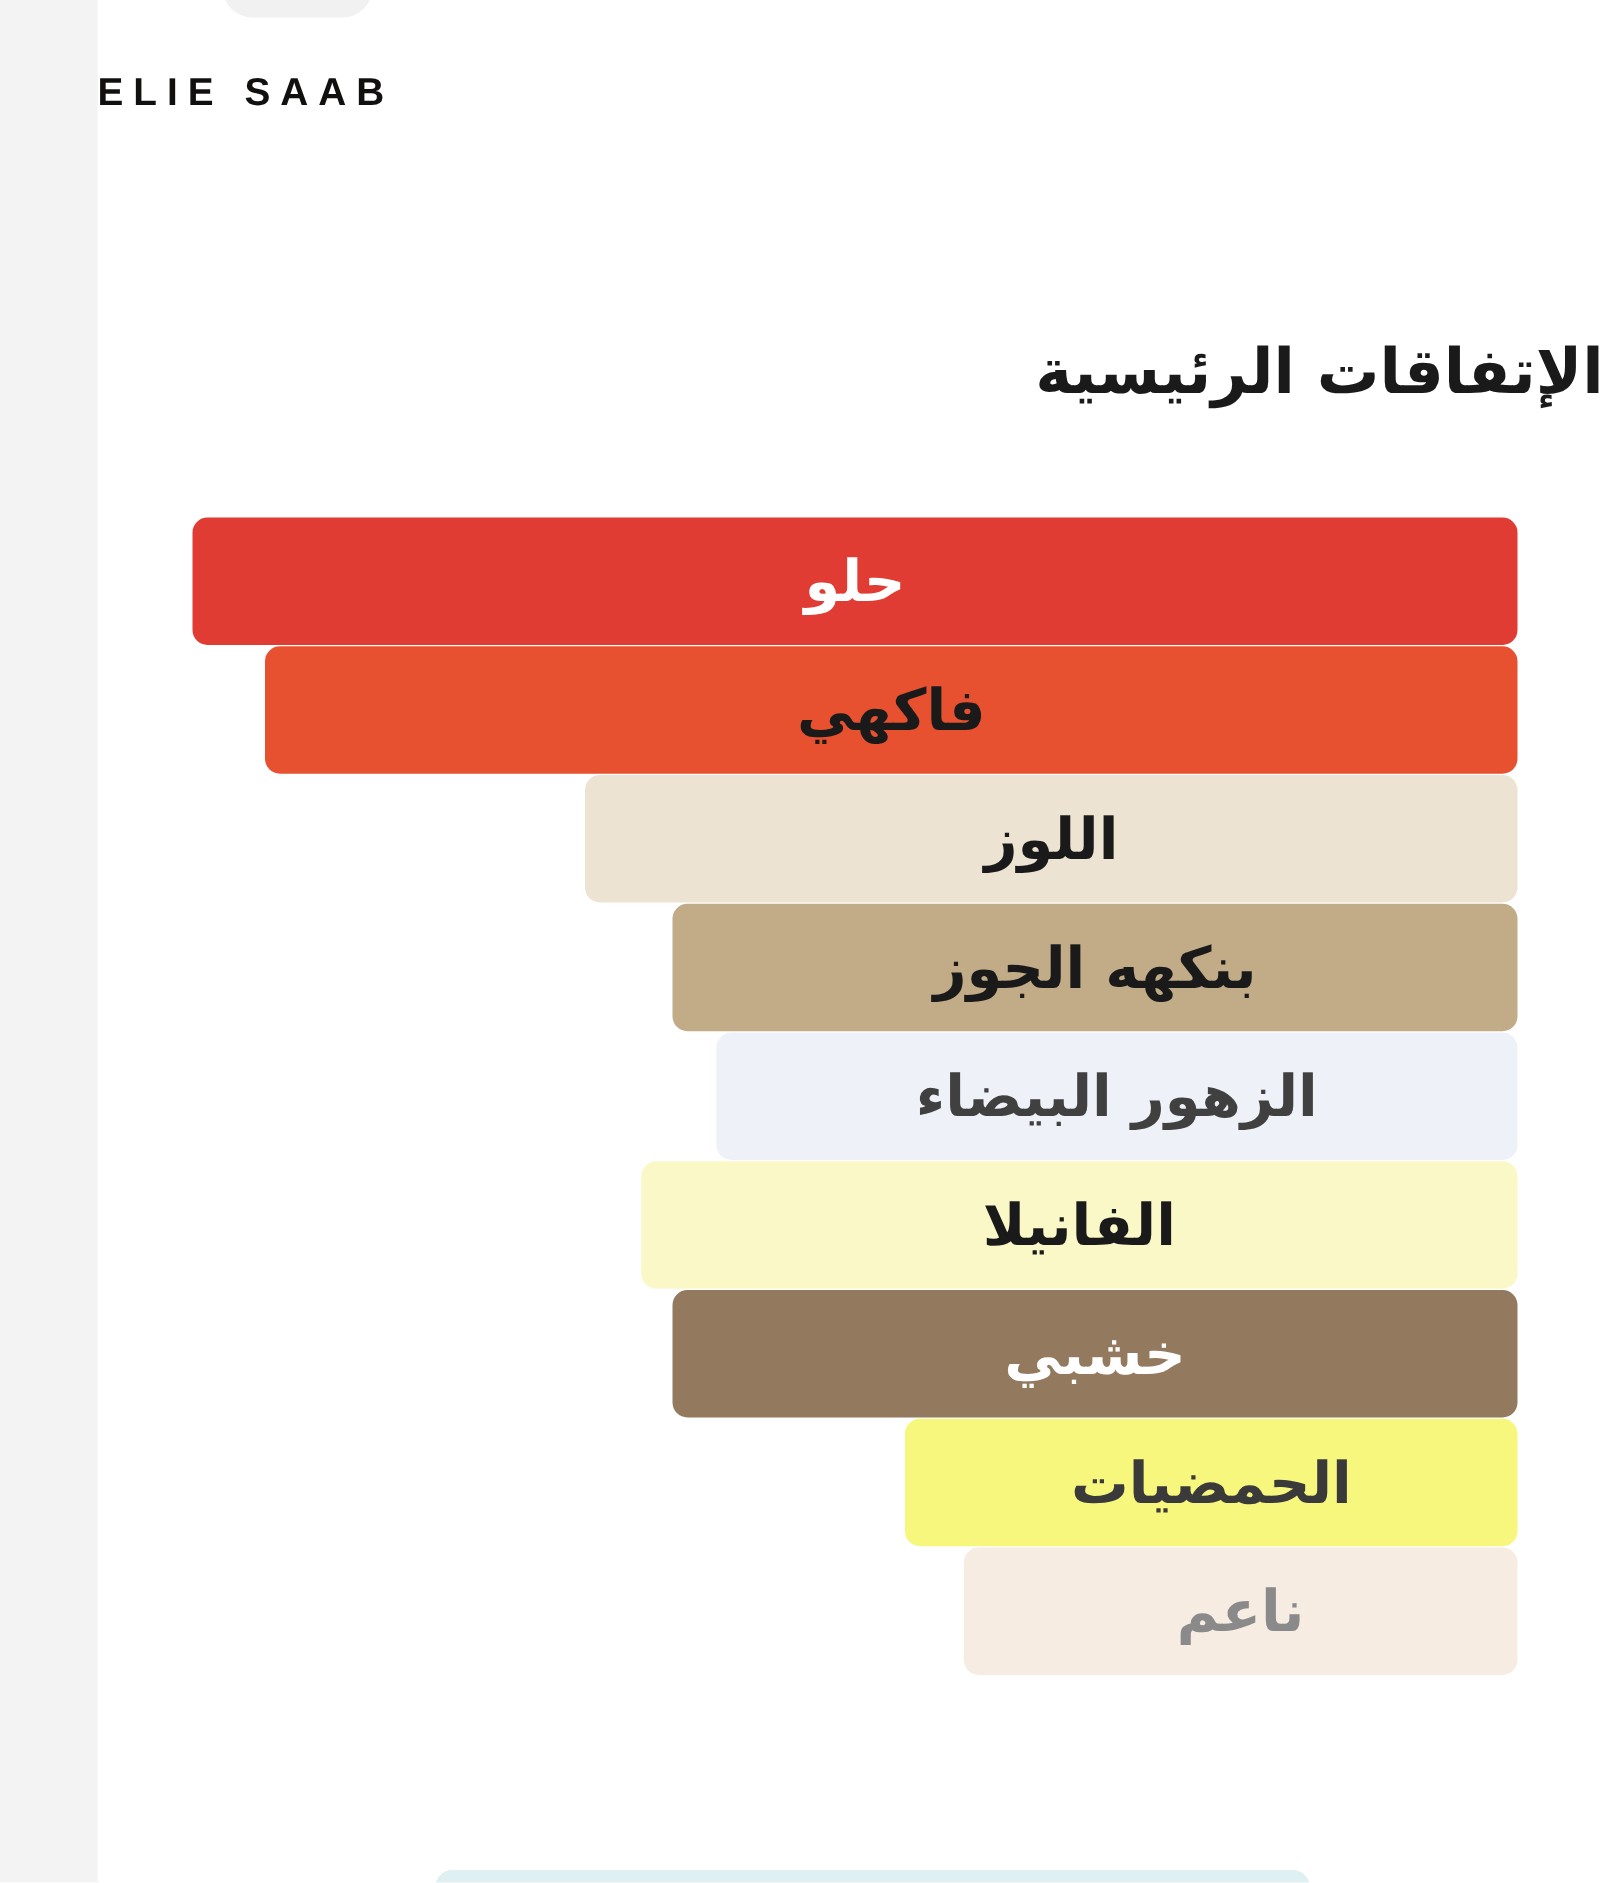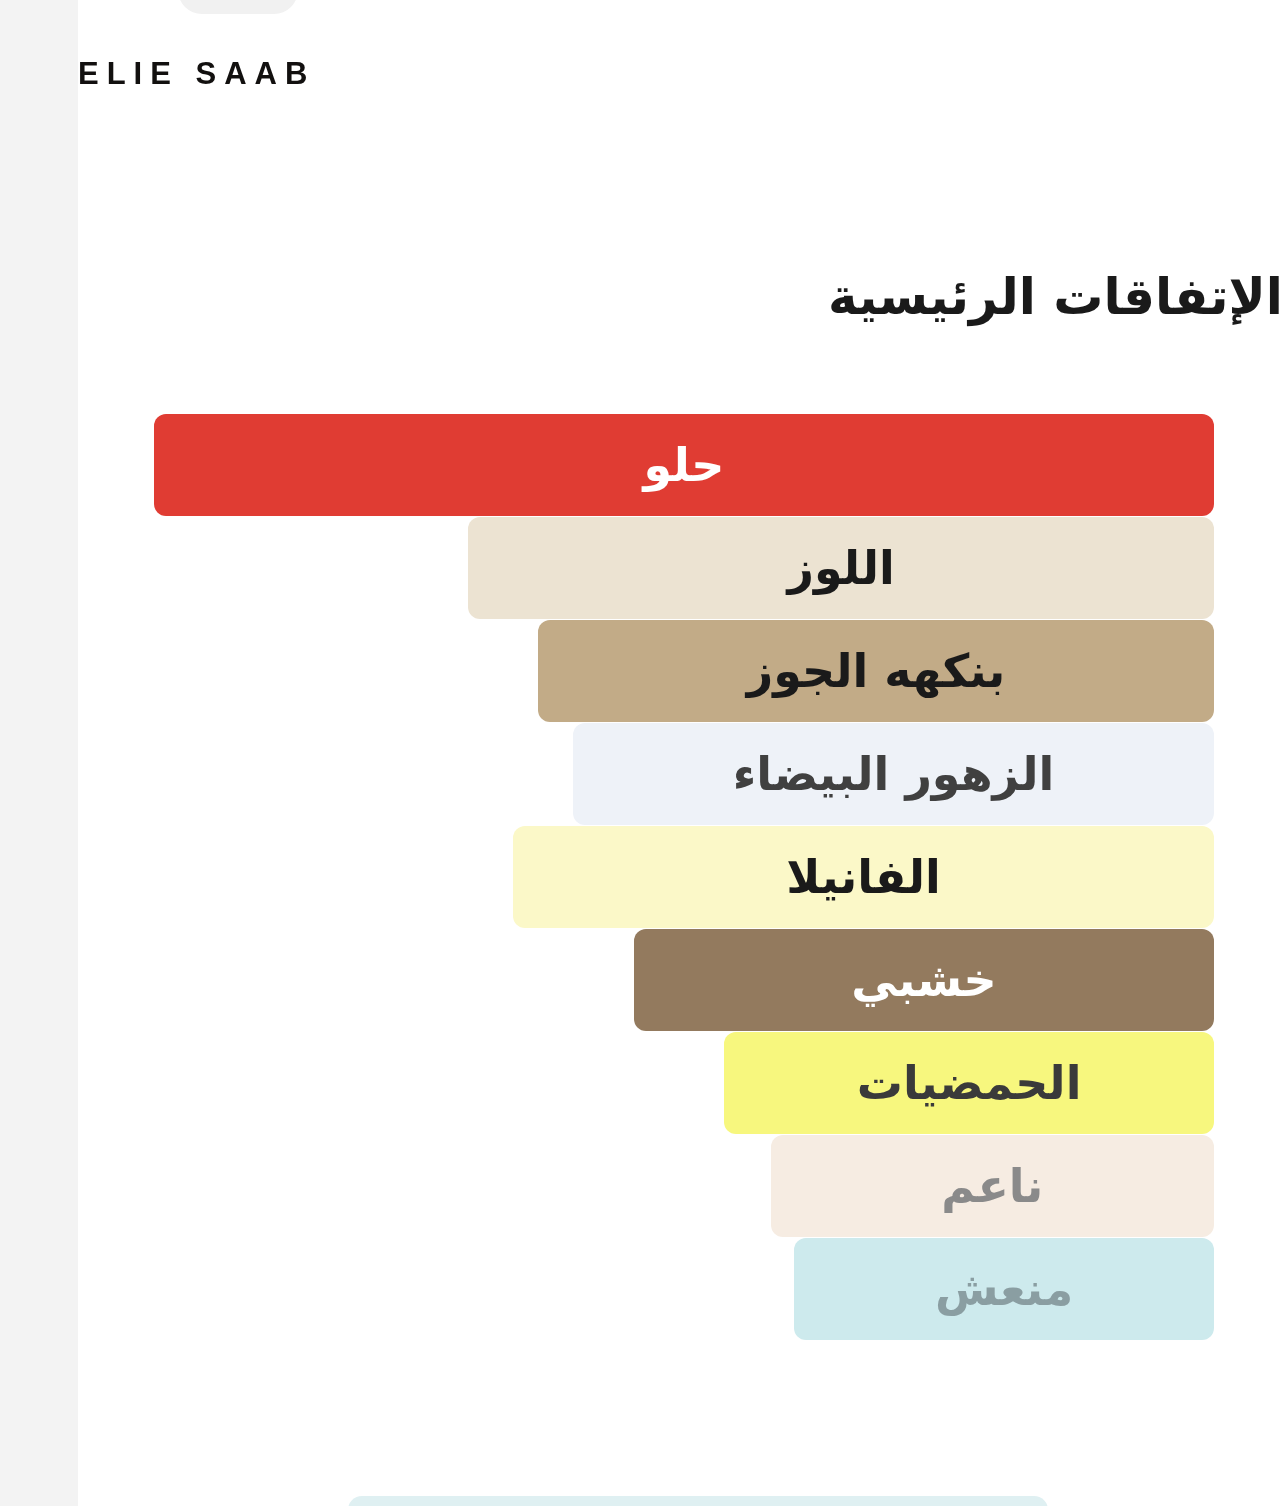--- a/index.html
+++ b/index.html
@@ -127,56 +127,56 @@
 
   <div id="chart-title">الإتفاقات الرئيسية</div>
 
   <div id="accords-chart">
       <div class="accord-row">
         <div class="accord-bar" style="width: 1060px; background: rgb(224, 60, 51);">
           <span class="accord-label" style="color: rgb(255, 255, 255);">حلو</span>
         </div>
       </div>
       <div class="accord-row">
+        <div class="accord-bar" style="width: 1001.82px; background: rgb(232, 81, 47);">
+          <span class="accord-label" style="color: rgb(26, 26, 26);">فاكهي</span>
+        </div>
+      </div>
+      <div class="accord-row">
         <div class="accord-bar" style="width: 745.818px; background: rgb(236, 227, 210);">
           <span class="accord-label" style="color: rgb(26, 26, 26);">اللوز</span>
         </div>
       </div>
       <div class="accord-row">
         <div class="accord-bar" style="width: 676px; background: rgb(194, 171, 135);">
           <span class="accord-label" style="color: rgb(26, 26, 26);">بنكهه الجوز</span>
         </div>
       </div>
       <div class="accord-row">
         <div class="accord-bar" style="width: 641.091px; background: rgb(238, 242, 248);">
           <span class="accord-label" style="color: #404040;">الزهور البيضاء</span>
         </div>
       </div>
       <div class="accord-row">
         <div class="accord-bar" style="width: 701px; background: rgb(251, 248, 200);">
           <span class="accord-label" style="color: rgb(26, 26, 26);">الفانيلا</span>
         </div>
       </div>
       <div class="accord-row">
-        <div class="accord-bar" style="width: 580px; background: rgb(147, 122, 94);">
+        <div class="accord-bar" style="width: 676px; background: rgb(147, 122, 94);">
           <span class="accord-label" style="color: rgb(255, 255, 255);">خشبي</span>
         </div>
       </div>
       <div class="accord-row">
         <div class="accord-bar" style="width: 489.818px; background: rgb(247, 247, 126);">
           <span class="accord-label" style="color: rgb(58, 58, 58);">الحمضيات</span>
         </div>
       </div>
       <div class="accord-row">
         <div class="accord-bar" style="width: 443.273px; background: rgb(246, 236, 226);">
           <span class="accord-label" style="color: rgb(138, 138, 138);">ناعم</span>
         </div>
       </div>
-      <div class="accord-row">
-        <div class="accord-bar" style="width: 420px; background: rgb(205, 234, 237);">
-          <span class="accord-label" style="color: rgb(138, 158, 162);">منعش</span>
-        </div>
-      </div>
     </div>
 
   <div id="next-section-peek"></div>
 
 </div>
 
 </body></html>

